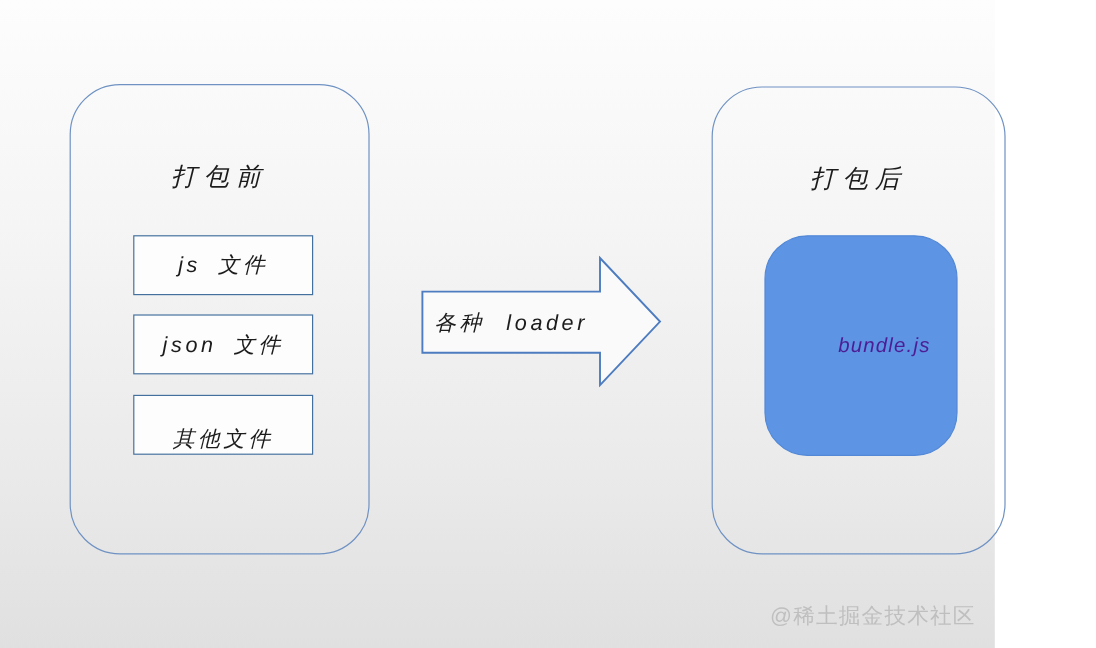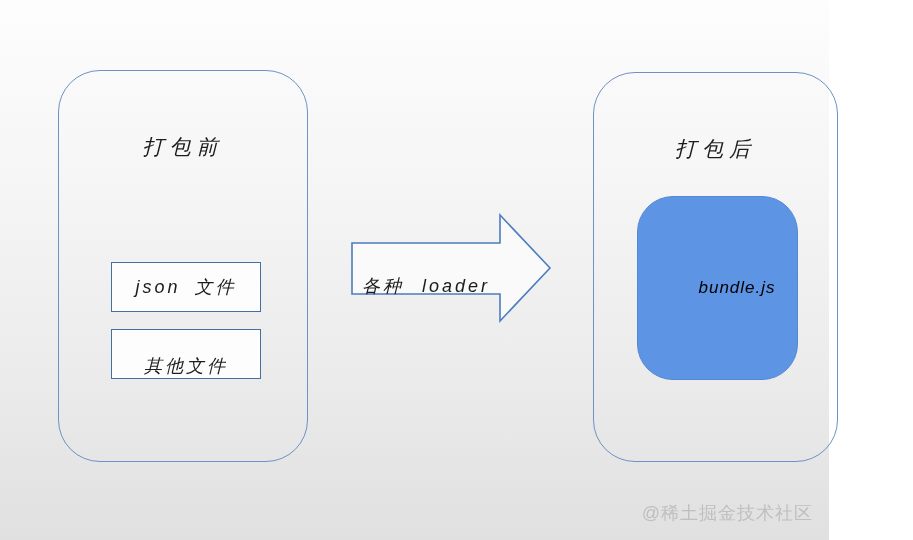--- a/index.html
+++ b/index.html
@@ -59,21 +59,21 @@
   .arrow-svg {
     position: absolute;
     left: 350px;
     top: 213px;
     width: 202px;
     height: 110px;
   }
   .arrow-label {
     position: absolute;
     left: 352px;
-    top: 260px;
+    top: 243px;
     width: 148px;
     height: 51px;
     display: flex;
     align-items: center;
     justify-content: center;
     font-size: 18px;
     letter-spacing: 3px;
     word-spacing: 10px;
     color: #1c1c1c;
     font-style: italic;
@@ -86,21 +86,21 @@
     height: 184px;
     border-radius: 36px;
     background: #5e94e4;
     border: 1px solid #5288d6;
     box-sizing: border-box;
     display: flex;
     align-items: center;
     justify-content: center;
     font-size: 17px;
     letter-spacing: 1px;
-    color: #000000;
+    color: #4c1d95;
     font-style: italic;
     padding-left: 39px;
   }
   .watermark {
     position: absolute;
     right: 16px;
     bottom: 15px;
     font-size: 18px;
     color: #bfbfbf;
     letter-spacing: 1px;
@@ -109,20 +109,23 @@
 </style>
 </head>
 <body>
 
 <div class="canvas">
 
   <div class="group-container left-container">
     <div class="group-title">打包前</div>
   </div>
 
+  <div class="file-box file-box-1">
+    <span>js 文件</span>
+  </div>
   <div class="file-box file-box-2">
     <span>json 文件</span>
   </div>
   <div class="file-box file-box-3">
     <span>其他文件</span>
   </div>
 
   <svg class="arrow-svg" viewBox="0 0 202 110" xmlns="http://www.w3.org/2000/svg">
     <polygon points="2,30 150,30 150,2 200,55 150,108 150,81 2,81" fill="#fafafa" stroke="#4d7cc0" stroke-width="1.6" stroke-linejoin="miter"></polygon>
   </svg>

